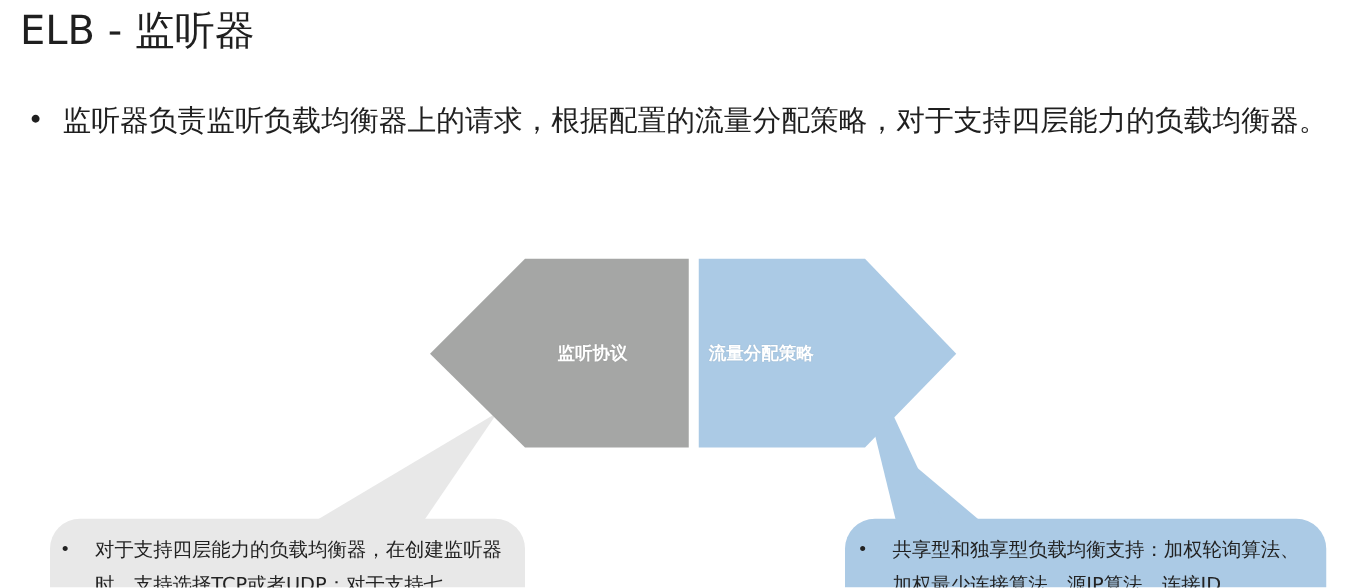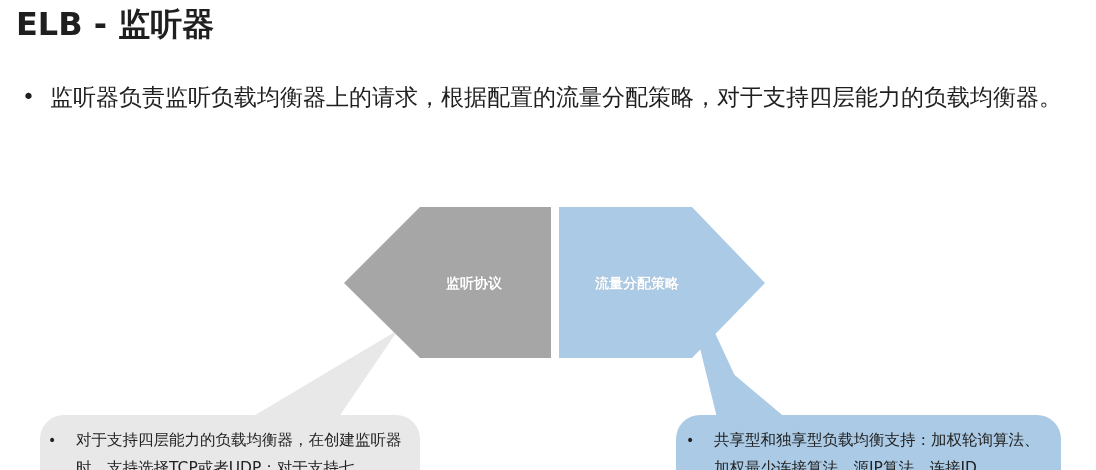--- a/index.html
+++ b/index.html
@@ -14,21 +14,21 @@
       overflow: hidden;
       font-family: "DejaVu Sans", "Liberation Sans", sans-serif;
       color: #1a1a1a;
     }
     .slide-title {
       position: absolute;
       left: 16px;
       top: 2px;
       font-size: 32px;
       line-height: 44px;
-      font-weight: bold;
+      font-weight: normal;
       color: #1f1f1f;
       margin: 0;
       letter-spacing: 0px;
     }
     .bullet-block {
       position: absolute;
       left: 22px;
       top: 78px;
       width: 1060px;
       font-size: 23px;
@@ -59,21 +59,21 @@
       font-size: 14px;
       line-height: 26px;
       white-space: nowrap;
       text-shadow: 0 0 1px rgba(0,0,0,0.15);
     }
     .label-left {
       left: 446px;
       top: 270px;
     }
     .label-right {
-      left: 595px;
+      left: 567px;
       top: 270px;
     }
     .callout-text {
       position: absolute;
       font-size: 15.5px;
       line-height: 28px;
       color: #222222;
     }
     .callout-left-text {
       left: 48px;

